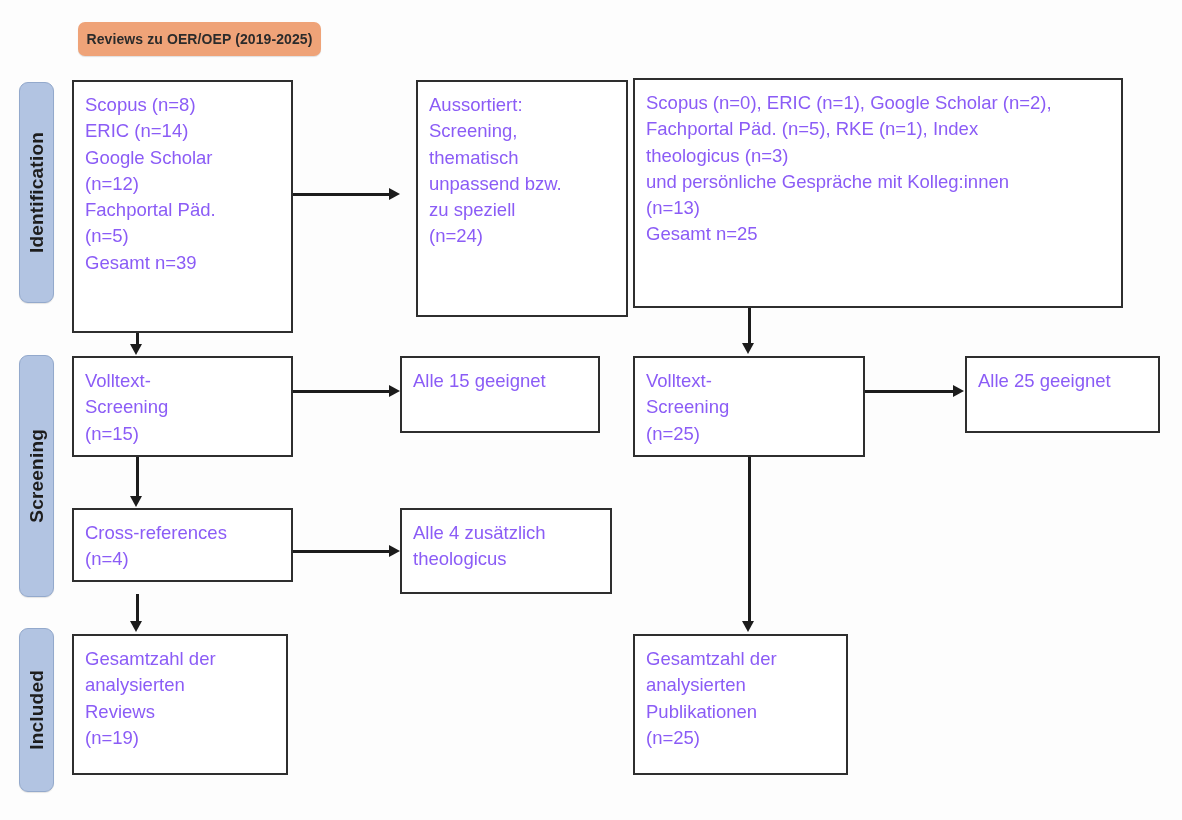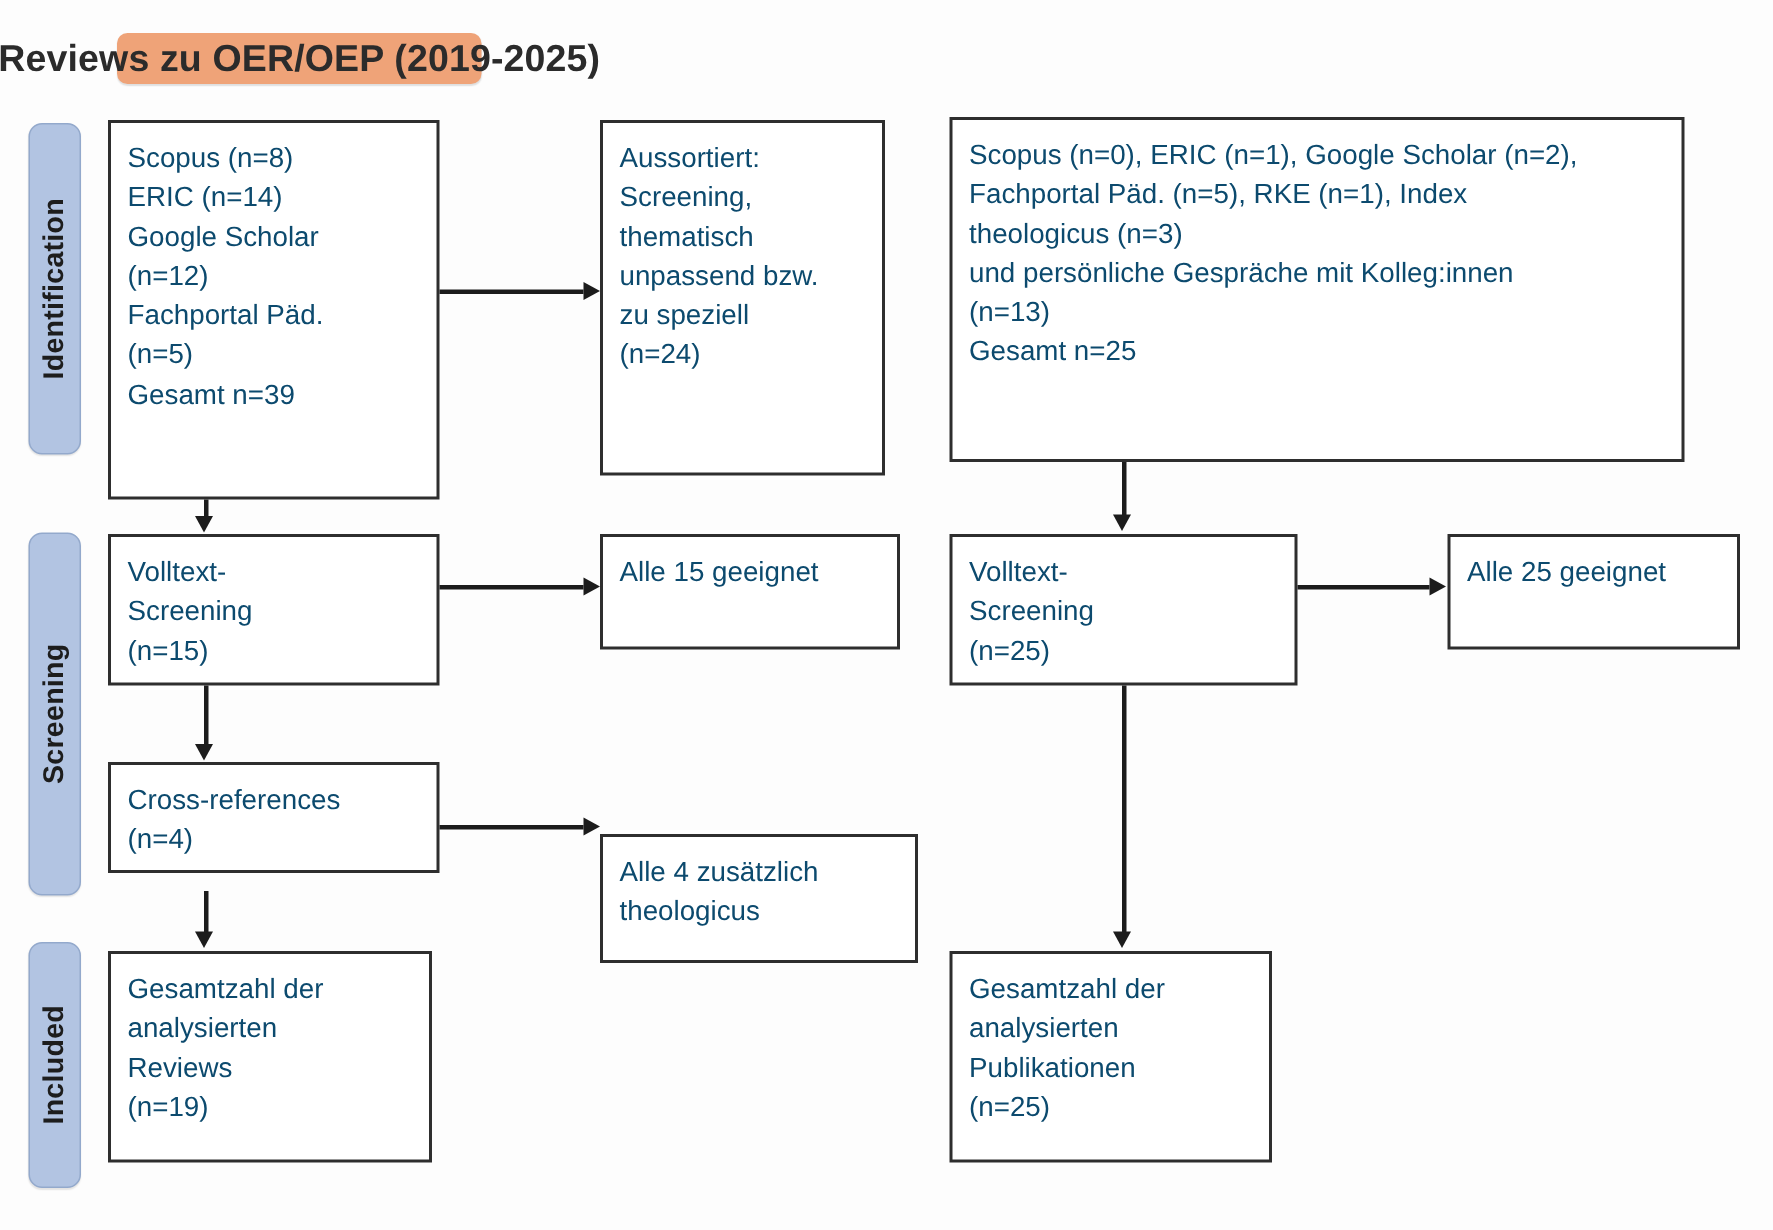--- a/index.html
+++ b/index.html
@@ -16,21 +16,21 @@
     font-family: "Liberation Sans", "DejaVu Sans", sans-serif;
   }
 
   
   .col-header {
     position: absolute;
     background: #efa378;
     border-radius: 7px;
     color: #2b2b2b;
     font-weight: bold;
-    font-size: 25px;
+    font-size: 14px;
     display: flex;
     align-items: center;
     justify-content: center;
     letter-spacing: 0.1px;
     box-shadow: 0 1px 1px rgba(0,0,0,0.12);
     white-space: nowrap;
   }
 
   
   .stage-label {
@@ -54,21 +54,21 @@
     letter-spacing: 0.2px;
   }
 
   
   .box {
     position: absolute;
     background: #ffffff;
     border: 2.5px solid #2e2e2e;
     box-sizing: border-box;
     padding: 10px 9px 8px 11px;
-    color: #0c4a6e;
+    color: #8b5cf6;
     font-size: 18.5px;
     line-height: 1.42;
     overflow: hidden;
   }
   .box .line { white-space: nowrap; }
   .box.wrapy .line { white-space: normal; }
 
   
   .conn-v, .conn-h {
     position: absolute;
@@ -117,21 +117,21 @@
   <div class="box" style="left:72px; top:80px; width:221px; height:253px;">
     <div class="line">Scopus (n=8)</div>
     <div class="line">ERIC (n=14)</div>
     <div class="line">Google Scholar</div>
     <div class="line">(n=12)</div>
     <div class="line">Fachportal Päd.</div>
     <div class="line">(n=5)</div>
     <div class="line">Gesamt n=39</div>
   </div>
 
-  <div class="box" style="left:400px; top:80px; width:190px; height:237px;">
+  <div class="box" style="left:416px; top:80px; width:212px; height:237px;">
     <div class="line">Aussortiert:</div>
     <div class="line">Screening,</div>
     <div class="line">thematisch</div>
     <div class="line">unpassend bzw.</div>
     <div class="line">zu speziell</div>
     <div class="line">(n=24)</div>
   </div>
 
   <div class="conn-h" style="left:293px; top:193px; width:96px;"></div>
   <div class="arrow-right" style="left:389px; top:188px;"></div>
@@ -153,21 +153,21 @@
   <div class="arrow-right" style="left:389px; top:385px;"></div>
 
   <div class="conn-v" style="left:136px; top:457px; height:40px;"></div>
   <div class="arrow-down" style="left:130px; top:496px;"></div>
 
   <div class="box" style="left:72px; top:508px; width:221px; height:74px;">
     <div class="line">Cross-references</div>
     <div class="line">(n=4)</div>
   </div>
 
-  <div class="box" style="left:400px; top:508px; width:212px; height:86px;margin-top:48px;">
+  <div class="box" style="left:400px; top:508px; width:212px; height:86px;">
     <div class="line">Alle 4 zusätzlich</div>
     <div class="line">theologicus</div>
   </div>
 
   <div class="conn-h" style="left:293px; top:550px; width:96px;"></div>
   <div class="arrow-right" style="left:389px; top:545px;"></div>
 
   <div class="conn-v" style="left:136px; top:594px; height:28px;"></div>
   <div class="arrow-down" style="left:130px; top:621px;"></div>
 

